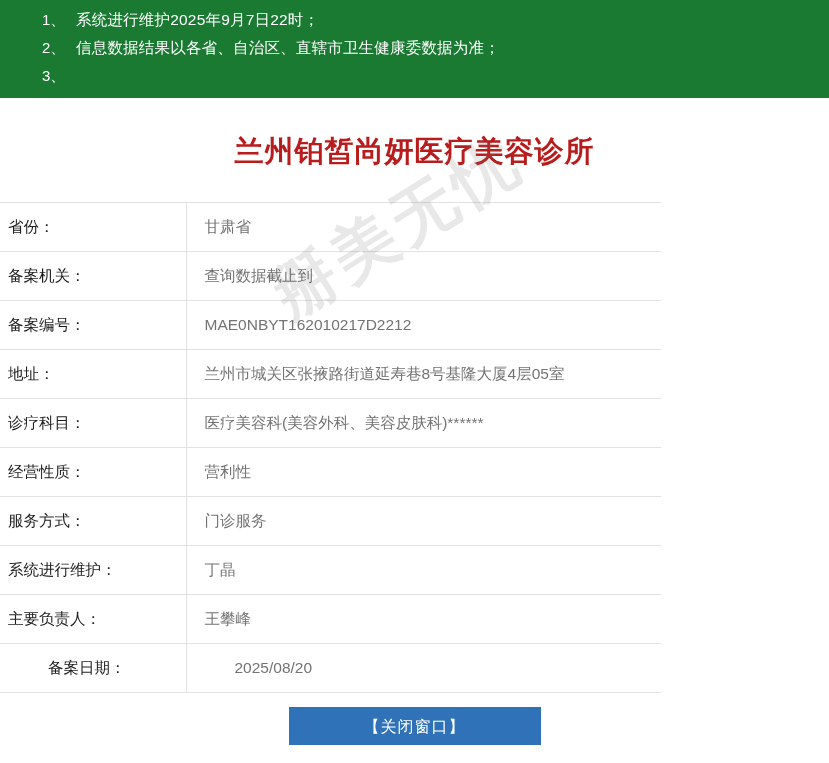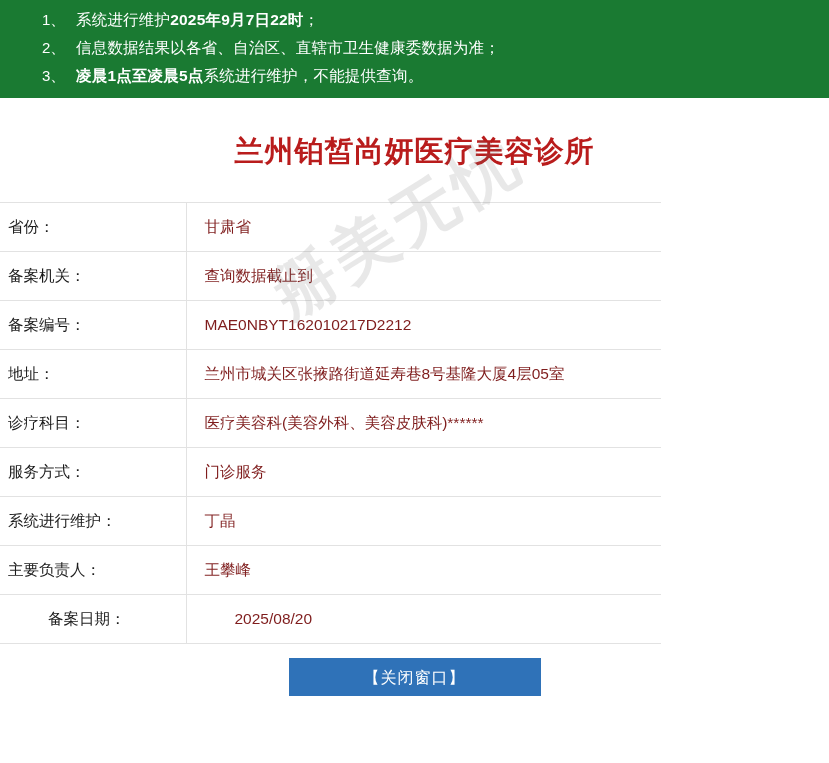--- a/index.html
+++ b/index.html
@@ -33,21 +33,21 @@
   }
   .notice-num {
     width: 34px;
     flex: 0 0 34px;
     font-size: 15px;
   }
   .notice-text {
     font-size: 15.5px;
     letter-spacing: 0.2px;
   }
-  .notice-text b { font-weight: bold; }
+  .notice-text b { font-weight: normal; }
 
   
   .title-wrap {
     padding: 34px 0 30px 0;
     text-align: center;
   }
   .title {
     font-size: 29px;
     font-weight: bold;
     color: #b91c1c;
@@ -71,21 +71,21 @@
   .info-table tr:last-child td { border-bottom: 1px solid #e2e2e2; padding-left: 48px; }
   td.label {
     width: 186px;
     padding-left: 8px;
     border-right: 1px solid #e2e2e2;
     color: #1b1b1b;
     font-size: 15.5px;
   }
   td.value {
     padding-left: 18px;
-    color: #7f1d1d;
+    color: #737373;
   }
 
   
   .watermark {
     position: absolute;
     left: 255px;
     top: 265px;
     font-size: 64px;
     color: rgba(120,120,120,0.17);
     font-weight: bold;
@@ -128,21 +128,20 @@
     <div class="notice-row">
       <span class="notice-num">1、</span>
       <span class="notice-text"><span>系统进行维护</span><b>2025年9月7日22时</b><span>；</span></span>
     </div>
     <div class="notice-row">
       <span class="notice-num">2、</span>
       <span class="notice-text"><span>信息数据结果以各省、自治区、直辖市卫生健康委数据为准；</span><b></b><span></span></span>
     </div>
     <div class="notice-row">
       <span class="notice-num">3、</span>
-      <span class="notice-text"><span></span><b>凌晨1点至凌晨5点</b><span>系统进行维护，不能提供查询。</span></span>
     </div>
   </div>
 
   <div class="title-wrap">
     <div class="title">兰州铂皙尚妍医疗美容诊所</div>
   </div>
 
   <div class="watermark">掰美无忧</div>
 
   <table class="info-table">
@@ -161,20 +160,24 @@
       </tr>
       <tr>
         <td class="label">地址：</td>
         <td class="value">兰州市城关区张掖路街道延寿巷8号基隆大厦4层05室</td>
       </tr>
       <tr>
         <td class="label">诊疗科目：</td>
         <td class="value">医疗美容科(美容外科、美容皮肤科)******</td>
       </tr>
       <tr>
+        <td class="label">经营性质：</td>
+        <td class="value">营利性</td>
+      </tr>
+      <tr>
         <td class="label">服务方式：</td>
         <td class="value">门诊服务</td>
       </tr>
       <tr>
         <td class="label">系统进行维护：</td>
         <td class="value">丁晶</td>
       </tr>
       <tr>
         <td class="label">主要负责人：</td>
         <td class="value">王攀峰</td>

